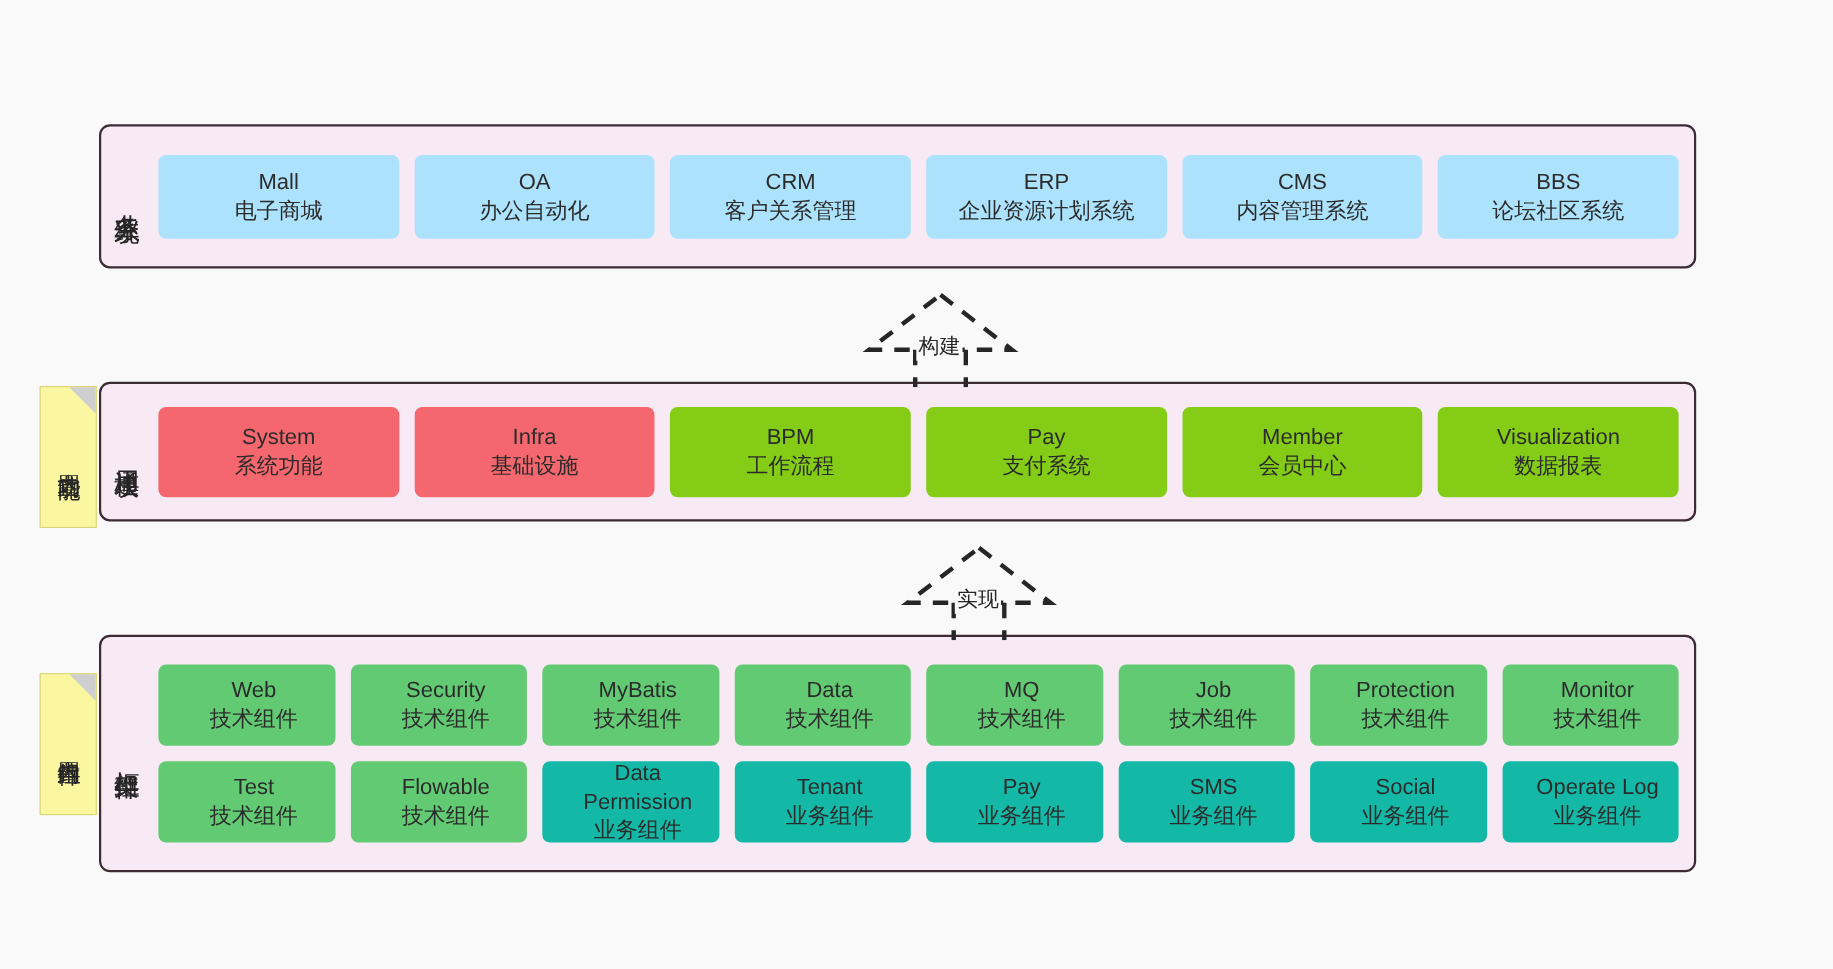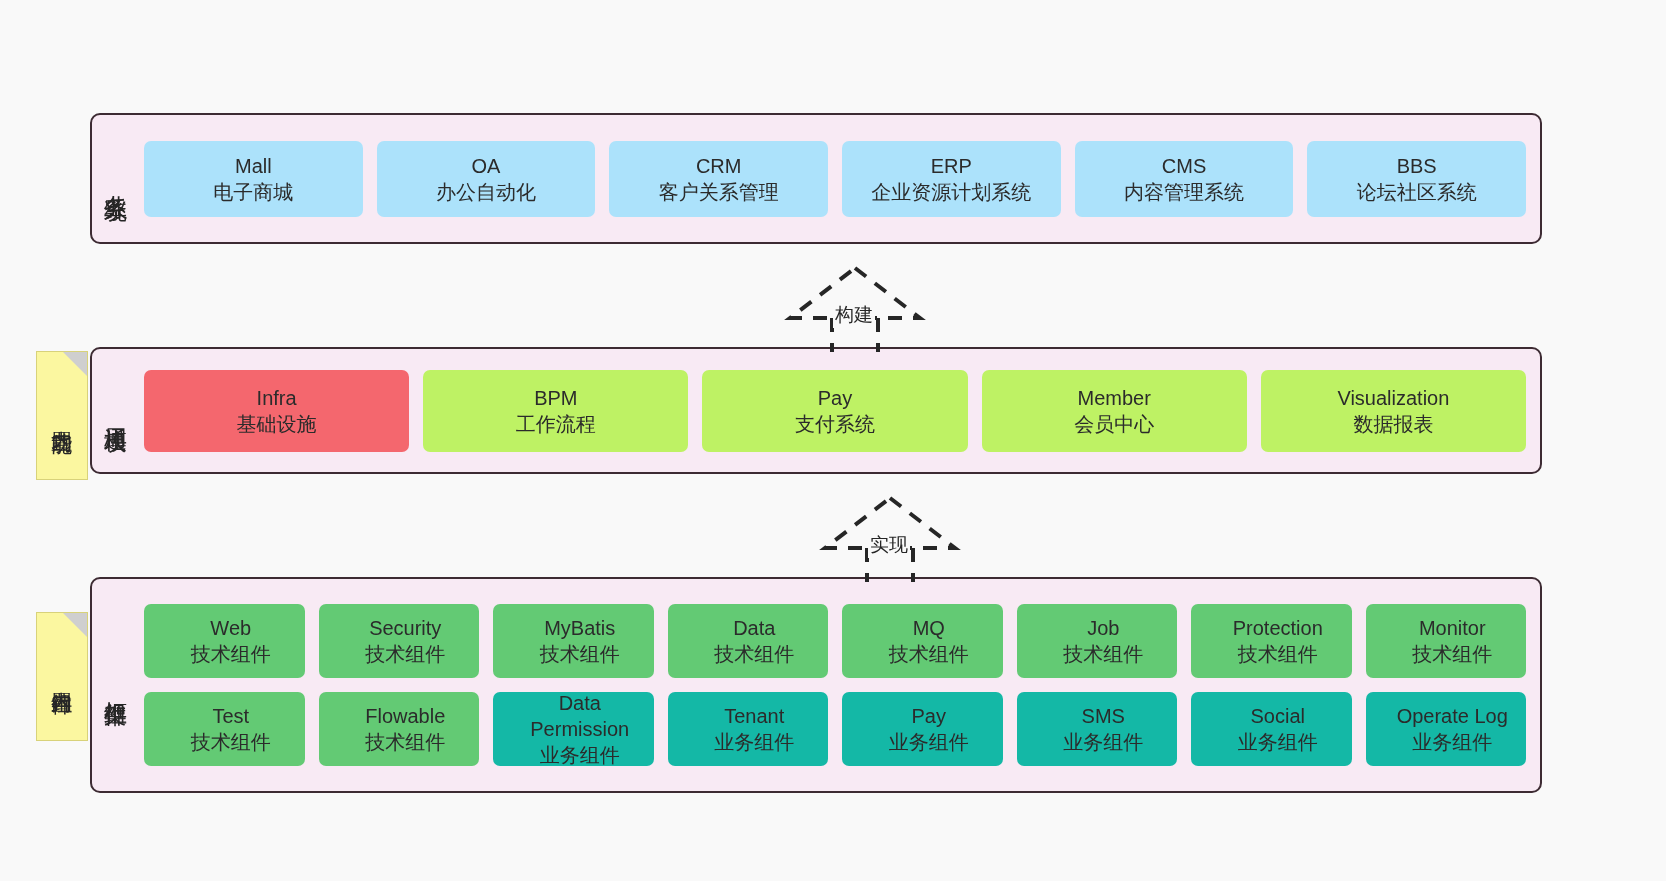--- a/index.html
+++ b/index.html
@@ -79,21 +79,21 @@
     box-sizing: border-box;
     padding: 4px 6px;
   }
   .card .title { white-space: nowrap; }
   .card .subtitle { white-space: nowrap; }
   .card.wrap .title { white-space: normal; }
 
   .biz-layer .card { height: 76px; background: #ace2fb; }
   .mod-layer .card { height: 82px; }
   .card.mod-strong { background: #f4676e; }
-  .card.mod-light  { background: #bef264; }
+  .card.mod-light  { background: #84cc16; }
   .fw-layer .card  { height: 74px; padding-left: 19px; }
   .card.fw-tech { background: #63ca74; }
   .card.fw-biz  { background: #14b8a6; }
 
   
   .note {
     position: absolute;
     width: 52px;
     background: #fbf7a0;
     border: 1px solid #d8d27a;
@@ -177,20 +177,24 @@
 <div class="note" style="left:36px; top:351px; width:52px; height:129px;">
   <span class="fold"></span>
   <span>内置功能</span>
 </div>
 
 <div class="layer mod-layer" style="left:90px; top:347px; width:1452px; height:127px;">
   <div class="layer-title">通用模块</div>
   <div class="boxes">
 
     <div class="card mod-strong">
+      <span class="title">System</span>
+      <span class="subtitle">系统功能</span>
+    </div>
+    <div class="card mod-strong">
       <span class="title">Infra</span>
       <span class="subtitle">基础设施</span>
     </div>
     <div class="card mod-light">
       <span class="title">BPM</span>
       <span class="subtitle">工作流程</span>
     </div>
     <div class="card mod-light">
       <span class="title">Pay</span>
       <span class="subtitle">支付系统</span>

